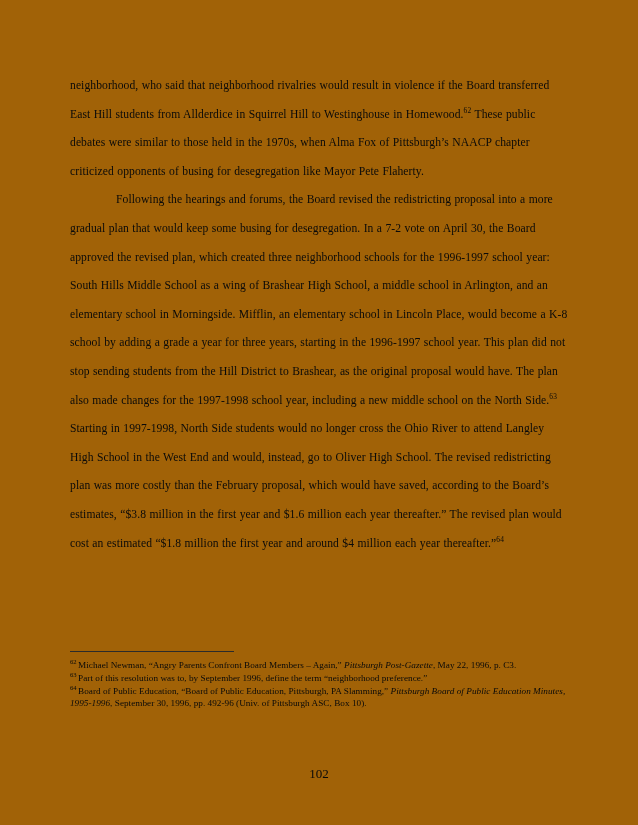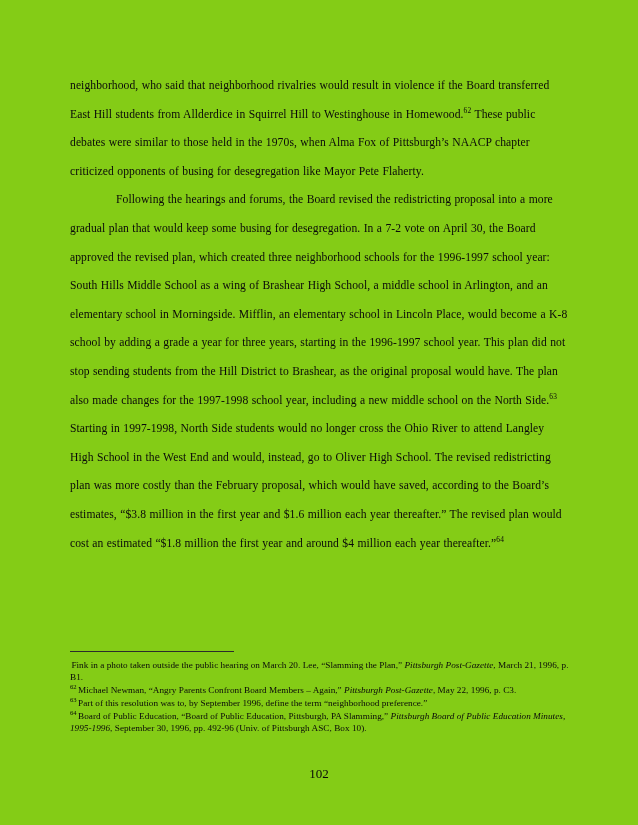--- a/index.html
+++ b/index.html
@@ -6,21 +6,21 @@
   html, body {
     margin: 0;
     padding: 0;
     background: #c8c8c8;
   }
   .page {
     position: relative;
     width: 638px;
     height: 825px;
     margin: 0 auto;
-    background: #84cc16;
+    background: #a16207;
     box-sizing: border-box;
     font-family: "Liberation Serif", "DejaVu Serif", serif;
     color: #0a0a0a;
     overflow: hidden;
   }
   .content {
     position: absolute;
     left: 70px;
     top: 72px;
     width: 500px;
@@ -102,21 +102,20 @@
       <p class="indent"><span>Following the hearings and forums, the Board revised the redistricting proposal into a more gradual plan that would keep some busing for desegregation.  In a 7-2 vote on April 30, the Board approved the revised plan, which created three neighborhood schools for the 1996-1997 school year: South Hills Middle School as a wing of Brashear High School, a middle school in Arlington, and an elementary school in Morningside.  Mifflin, an elementary school in Lincoln Place, would become a K-8 school by adding a grade a year for three years, starting in the 1996-1997 school year.  This plan did not stop sending students from the Hill District to Brashear, as the original proposal would have.  The plan also made changes for the 1997-1998 school year, including a new middle school on the North Side.</span><sup class="fn">63</sup><span>  Starting in 1997-1998, North Side students would no longer cross the Ohio River to attend Langley High School in the West End and would, instead, go to Oliver High School.  The revised redistricting plan was more costly than the February proposal, which would have saved, according to the Board’s estimates, “$3.8 million in the first year and $1.6 million each year thereafter.”  The revised plan would cost an estimated “$1.8 million the first year and around $4 million each year thereafter.”</span><sup class="fn">64</sup></p>
 
 
     </div>
   </div>
 
   <div class="footnotes">
     <div class="fn-rule"></div>
     <ul class="fn-list">
 
-      <li class="fn-item"><sup></sup><span>Fink in a photo taken outside the public hearing on March 20.  Lee, “Slamming the Plan,” </span><i>Pittsburgh Post-Gazette</i><span>, March 21, 1996, p. B1.</span></li>
 
       <li class="fn-item"><sup>62</sup><span>Michael Newman, “Angry Parents Confront Board Members – Again,” </span><i>Pittsburgh Post-Gazette</i><span>, May 22, 1996, p. C3.</span></li>
 
       <li class="fn-item"><sup>63</sup><span>Part of this resolution was to, by September 1996, define the term “neighborhood preference.”</span><i></i><span></span></li>
 
       <li class="fn-item"><sup>64</sup><span>Board of Public Education, “Board of Public Education, Pittsburgh, PA Slamming,” </span><i>Pittsburgh Board of Public Education Minutes, 1995-1996</i><span>, September 30, 1996, pp. 492-96 (Univ. of Pittsburgh ASC, Box 10).</span></li>
 
     </ul>
   </div>
 

